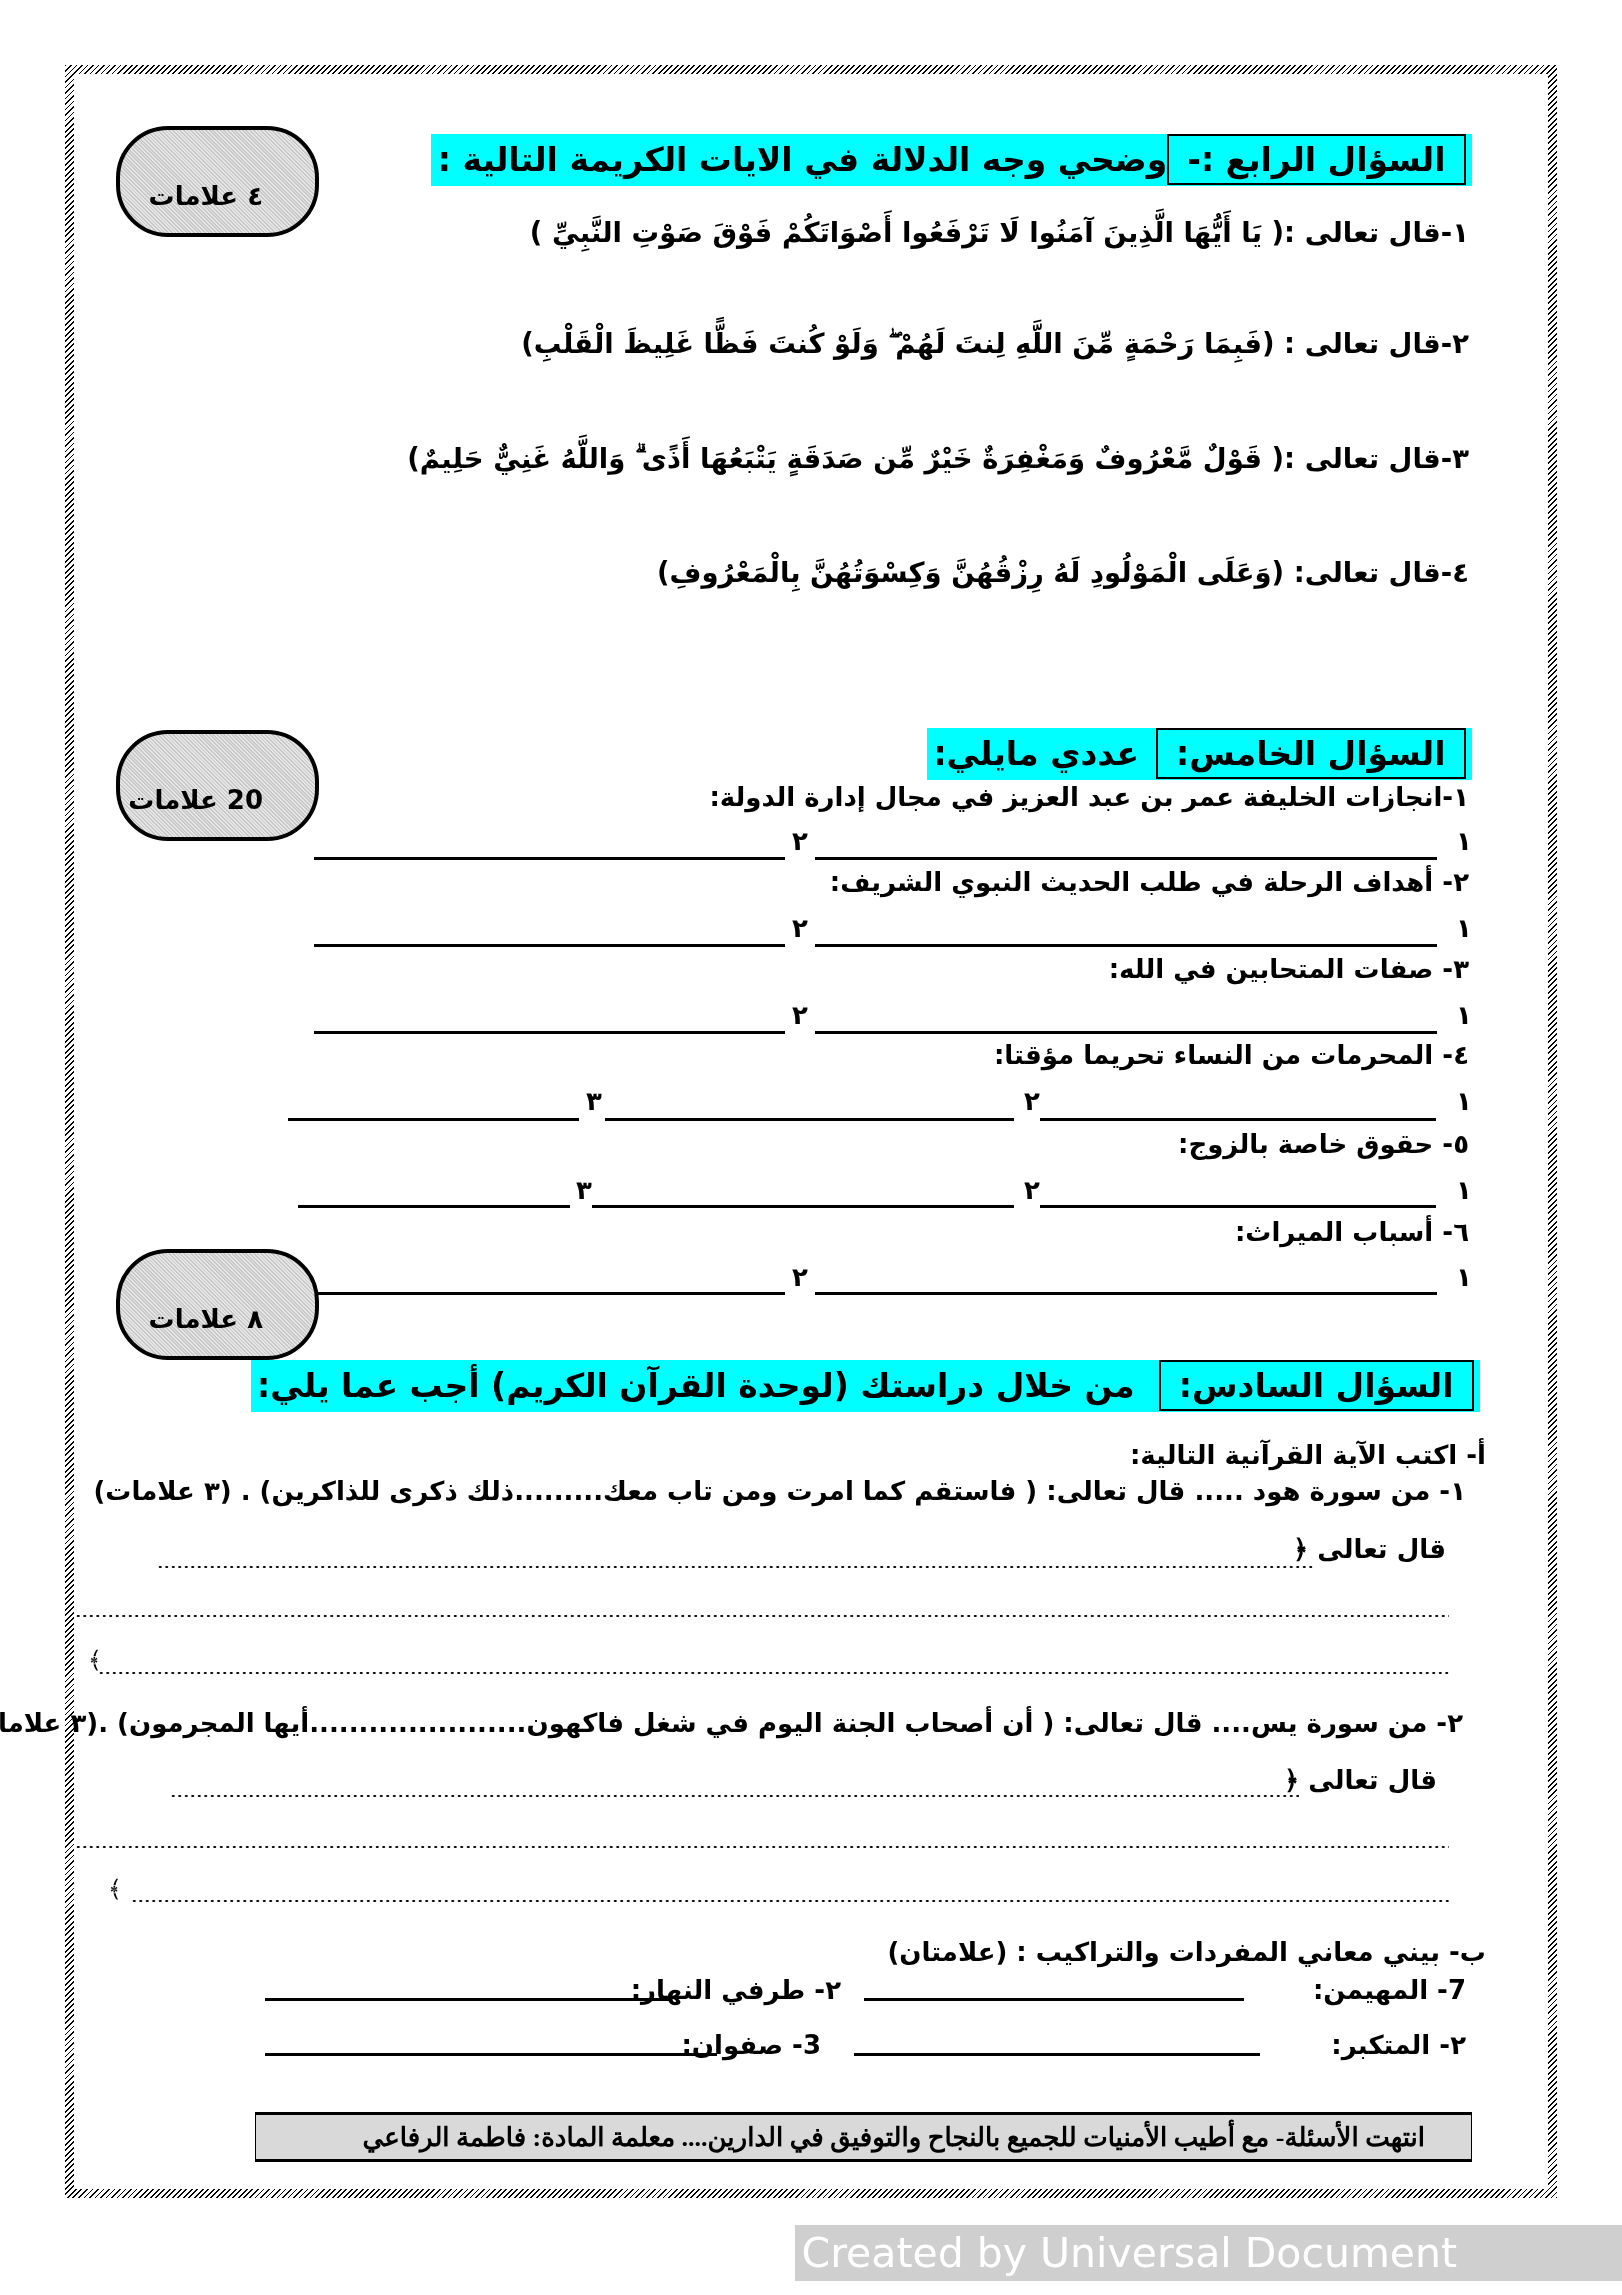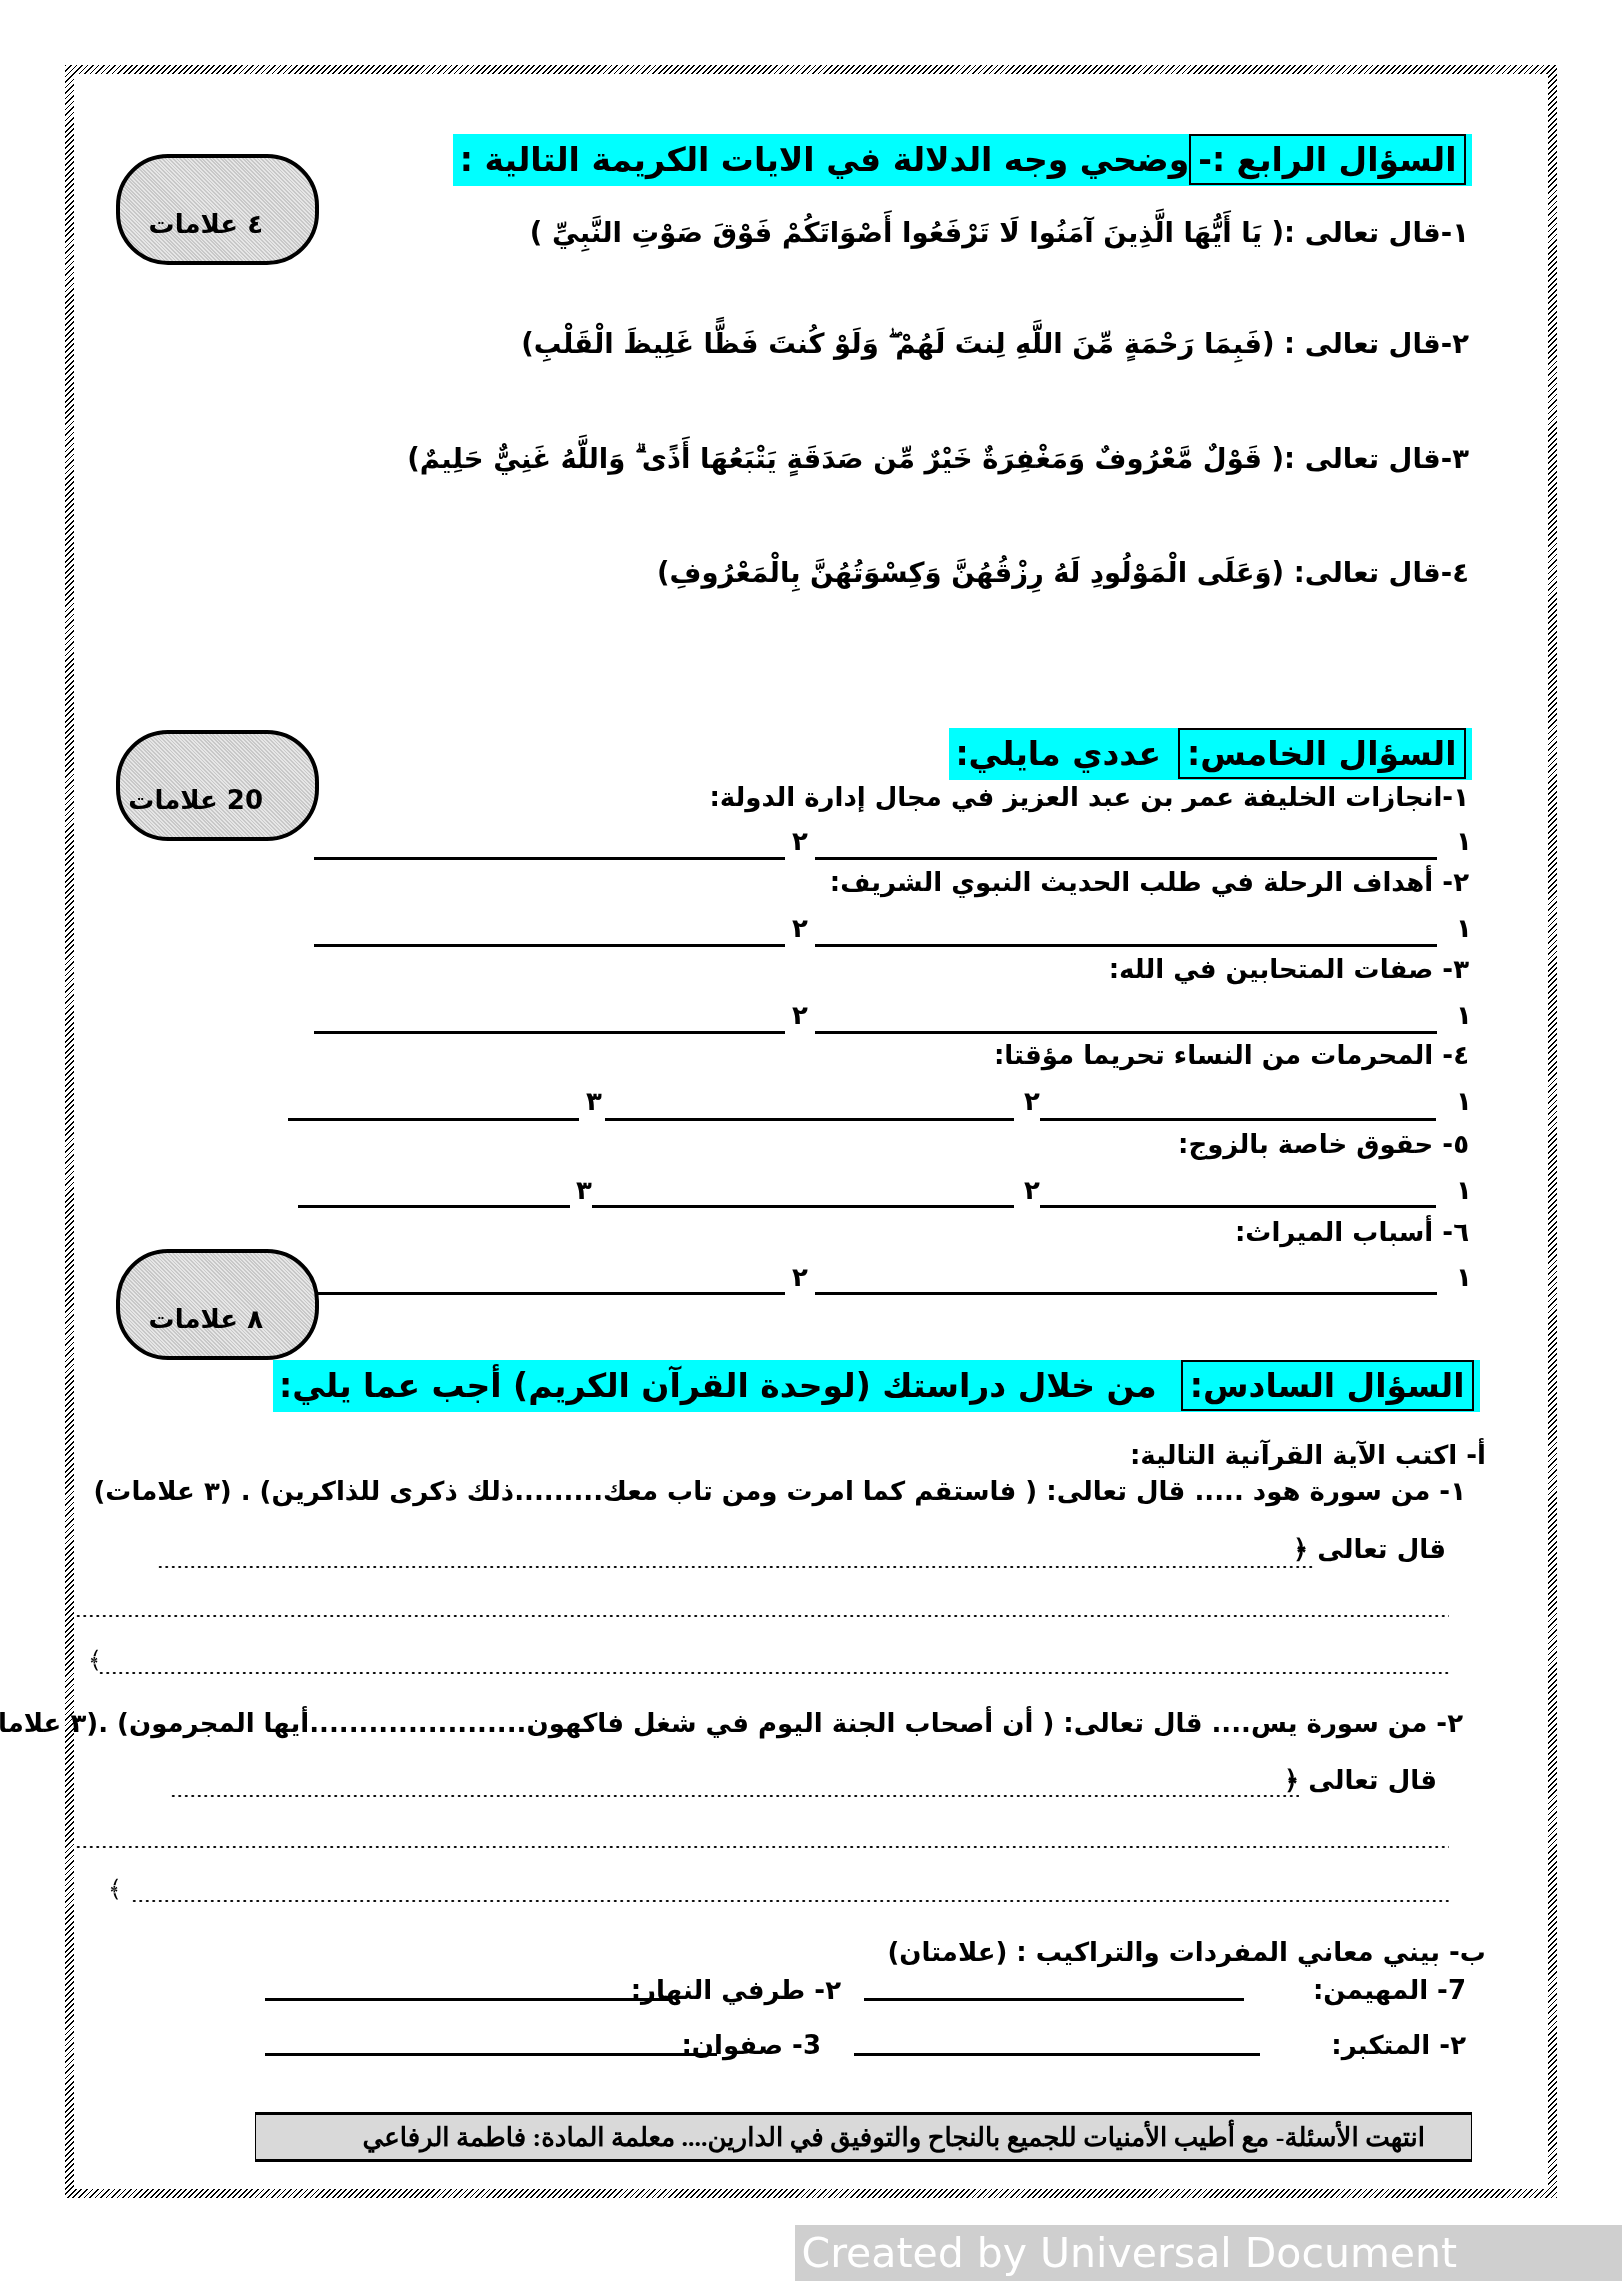--- a/index.html
+++ b/index.html
@@ -7,21 +7,21 @@
            font-family: "DejaVu Sans", "Liberation Sans", sans-serif; color: #000; }
     .page-border {
       position: absolute; left: 65px; top: 65px; width: 1492px; height: 2133px;
       box-sizing: border-box; border: 9.2px solid transparent;
       background:
         linear-gradient(#fff,#fff) padding-box,
         repeating-linear-gradient(135deg, #000 0 1.3px, #fff 1.3px 3.9px) border-box;
     }
     .ar { direction: rtl; position: absolute; font-weight: bold; white-space: nowrap; }
     .q-title { font-size: 33px; line-height: 52px; background: #00ffff; padding: 0 6.5px; }
-    .q-title .boxed { border: 2.6px solid #000; border-left-width: 2.6px; padding: 0 7px; display: inline-block; line-height: 47px; }
+    .q-title .boxed { border: 2.6px solid #000; border-left-width: 2.6px; padding: 0 18px; display: inline-block; line-height: 47px; }
     .marks-badge {
       position: absolute; width: 203px; height: 111px; border: 4.6px solid #000; border-radius: 52px;
       background: repeating-linear-gradient(45deg, #c8c8c8 0 1.3px, #e6e6e6 1.3px 2.6px);
       box-sizing: border-box; direction: rtl; font-weight: bold; font-size: 26px;
     }
     .marks-badge span { position: absolute; right: 52px; top: 51px; }
     .verse { font-size: 27.5px; }
     .item-label { font-size: 26px; }
     .num { position: absolute; font-weight: bold; font-size: 26px; }
     .line { position: absolute; height: 2.6px; background: #000; }
@@ -34,21 +34,21 @@
     .footer-box .ar { right: 46px; top: 2.6px; font-size: 26px; line-height: 39px; font-family: Liberation Serif, serif; }
     .watermark { position: absolute; left: 795px; top: 2225px; width: 828px; height: 56px;
                  background: #cfcfcf; color: #fff; font-family: "DejaVu Sans", sans-serif;
                  font-size: 41px; line-height: 56px; padding-left: 6.5px; box-sizing: border-box; }
   </style>
 </head>
 <body>
 
 <div class="page-border"></div>
 
-<div class="marks-badge" style="left:116px; top:126px;margin-top:28px;">
+<div class="marks-badge" style="left:116px; top:126px;">
   <span>٤ علامات</span>
 </div>
 <div class="ar q-title" style="right:151px; top:134px;">
   <span class="boxed">السؤال الرابع :-</span><span>وضحي وجه الدلالة في الايات الكريمة التالية :</span>
 </div>
 <div class="ar verse" style="right:154px; top:216px;">١-قال تعالى :( يَا أَيُّهَا الَّذِينَ آمَنُوا لَا تَرْفَعُوا أَصْوَاتَكُمْ فَوْقَ صَوْتِ النَّبِيِّ )</div>
 <div class="ar verse" style="right:154px; top:327px;">٢-قال تعالى : (فَبِمَا رَحْمَةٍ مِّنَ اللَّهِ لِنتَ لَهُمْ ۖ وَلَوْ كُنتَ فَظًّا غَلِيظَ الْقَلْبِ)</div>
 <div class="ar verse" style="right:154px; top:442px;">٣-قال تعالى :( قَوْلٌ مَّعْرُوفٌ وَمَغْفِرَةٌ خَيْرٌ مِّن صَدَقَةٍ يَتْبَعُهَا أَذًى ۗ وَاللَّهُ غَنِيٌّ حَلِيمٌ)</div>
 <div class="ar verse" style="right:154px; top:556px;">٤-قال تعالى: (وَعَلَى الْمَوْلُودِ لَهُ رِزْقُهُنَّ وَكِسْوَتُهُنَّ بِالْمَعْرُوفِ)</div>
 

